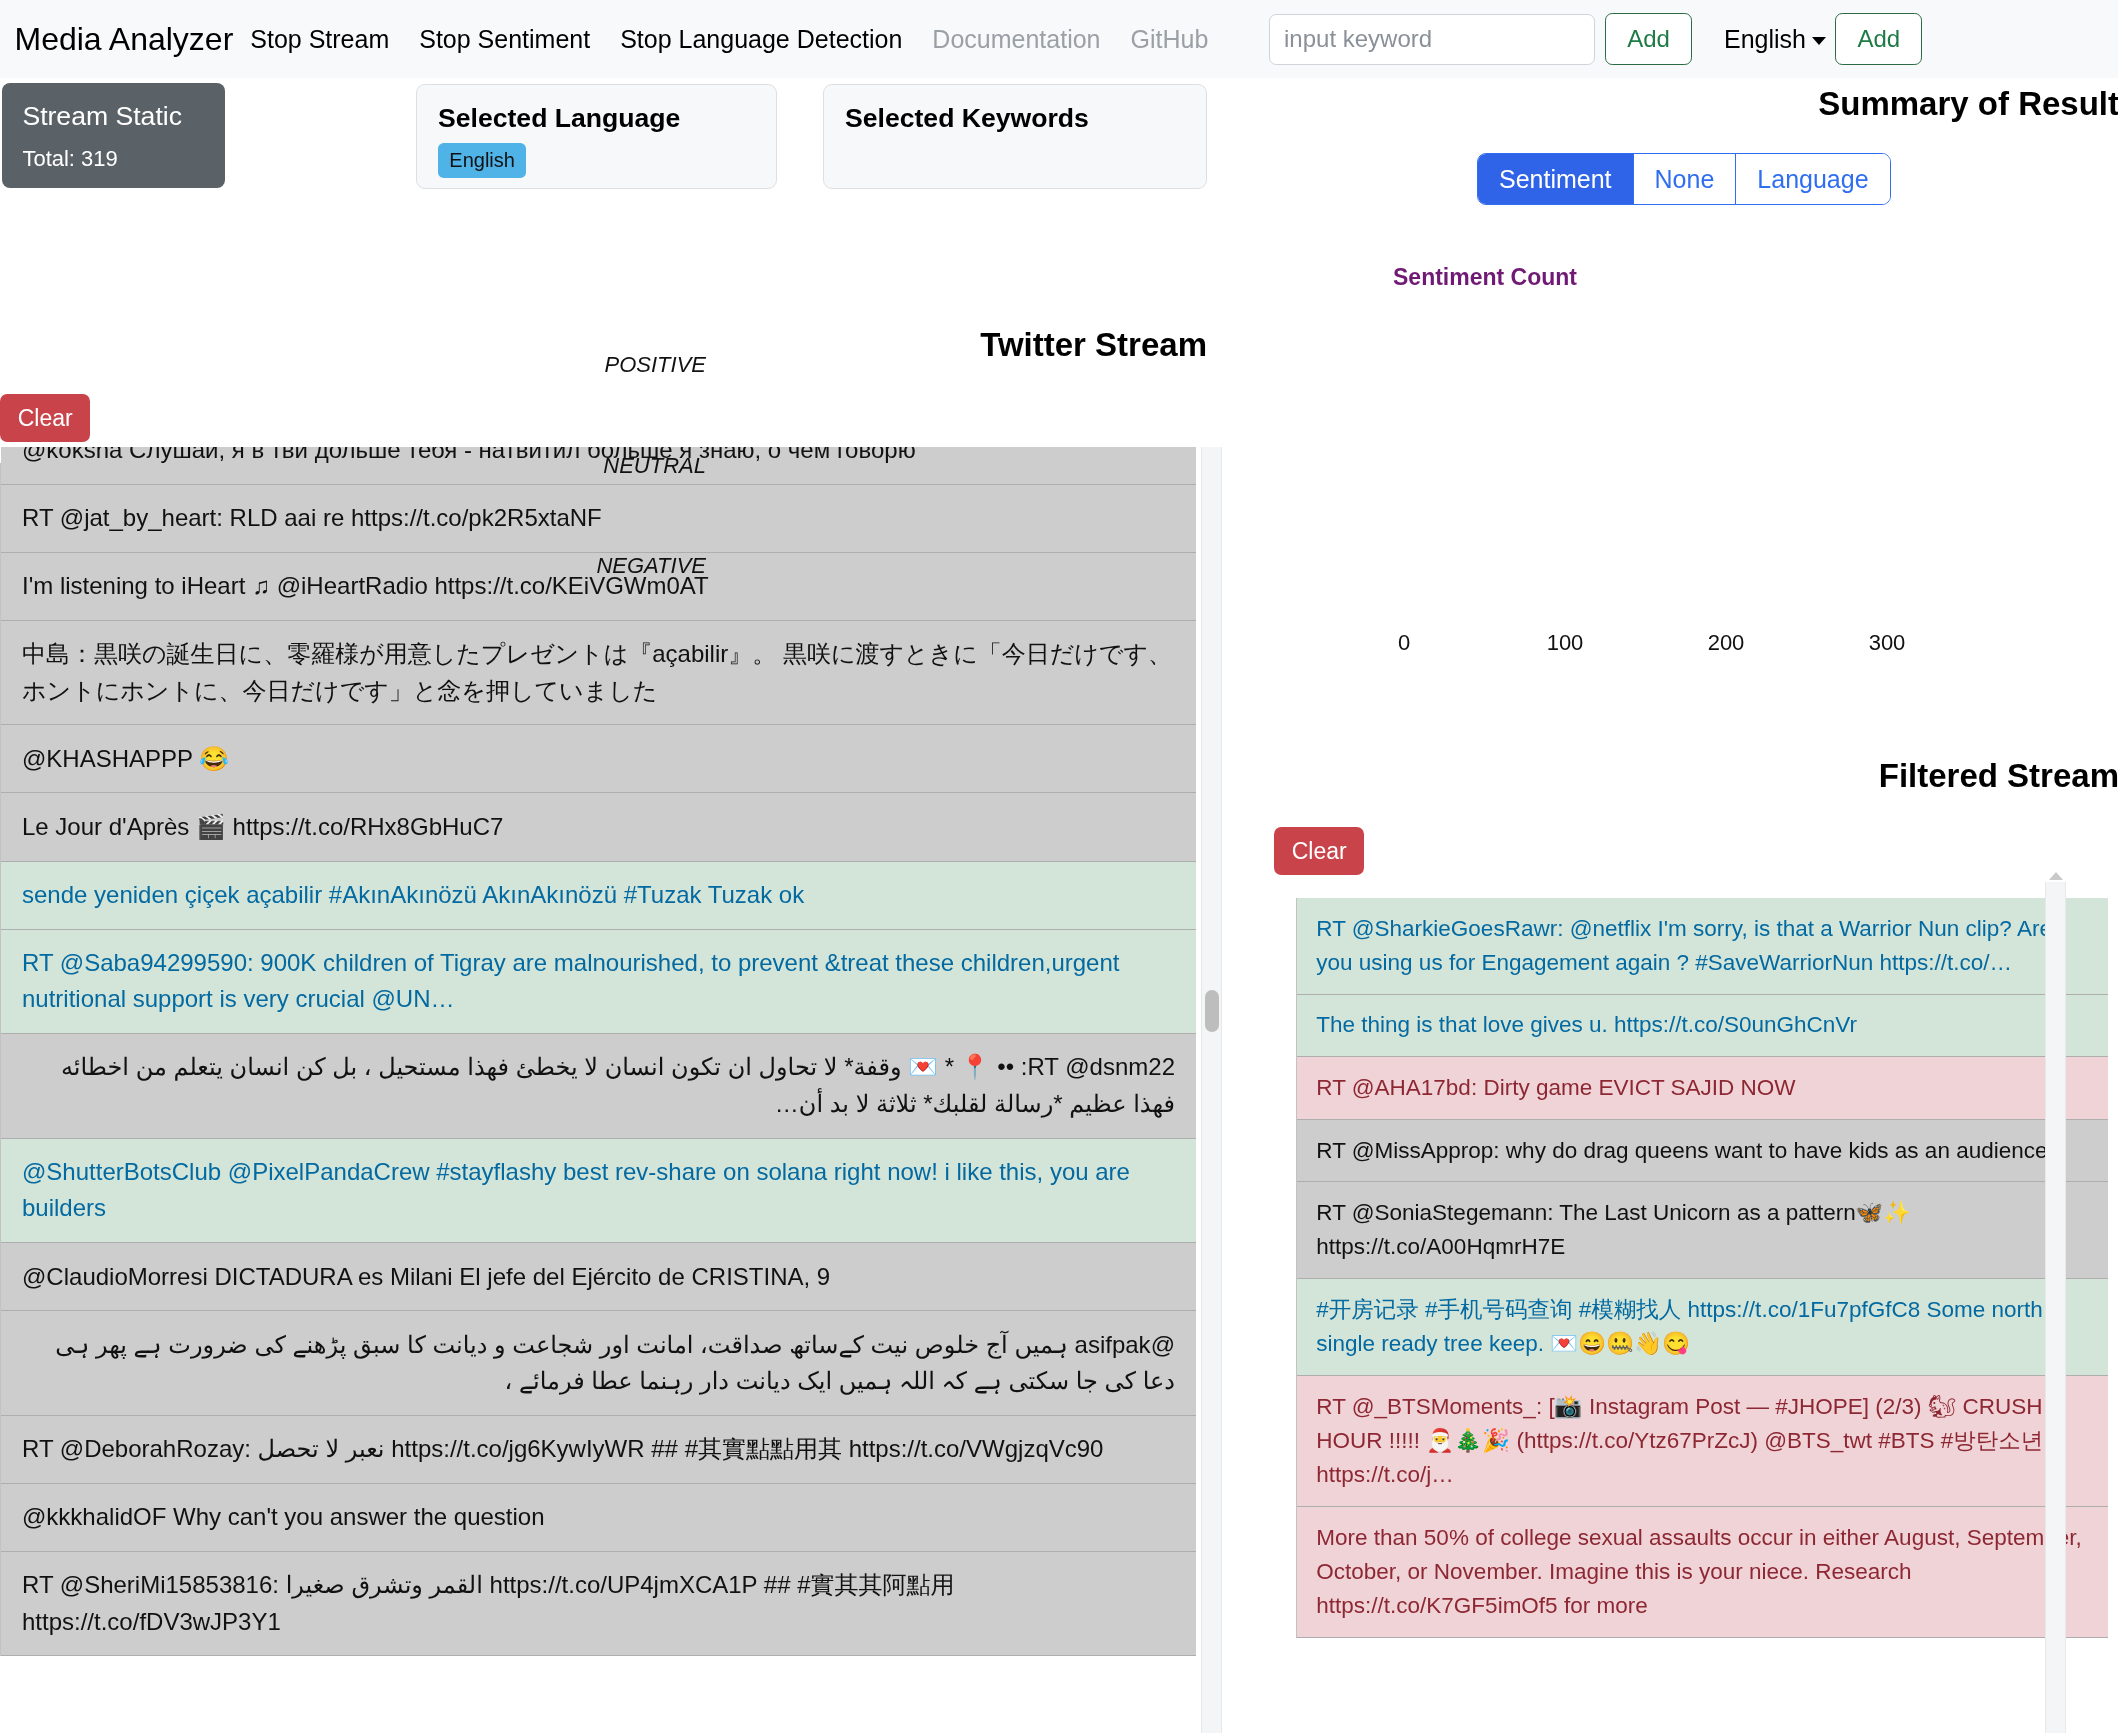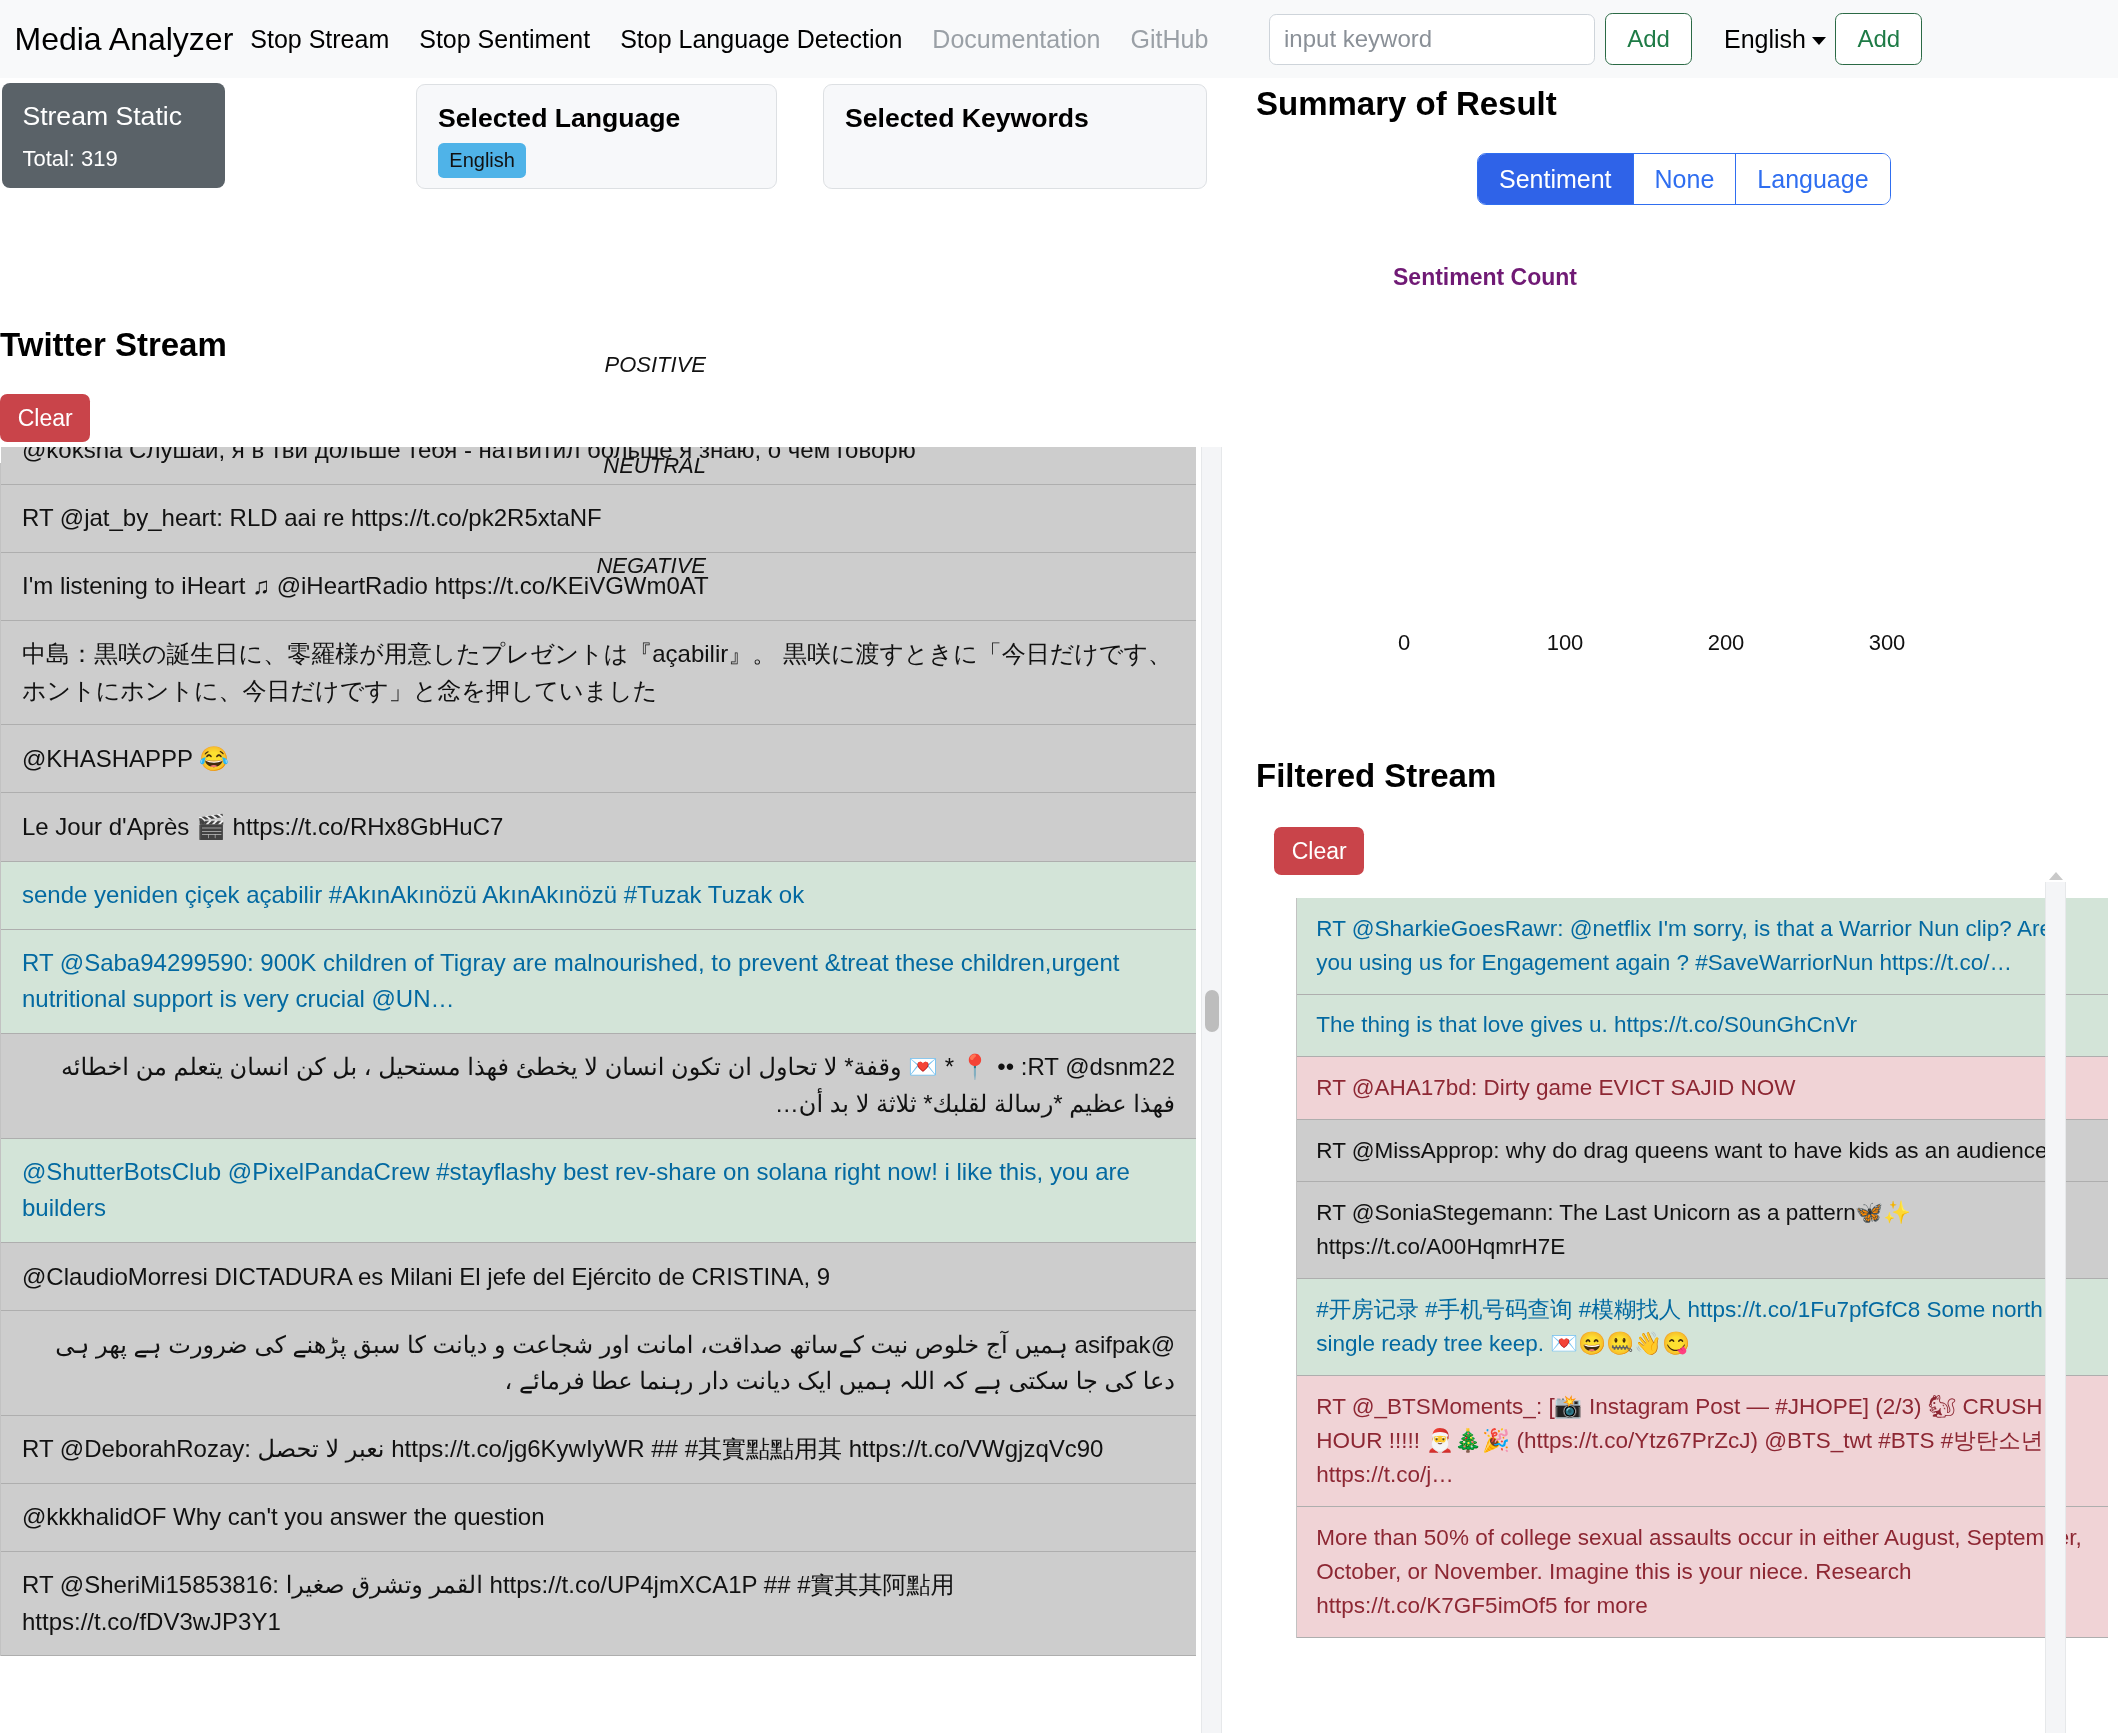--- a/index.html
+++ b/index.html
@@ -95,21 +95,21 @@
     font-size: 20px;
     border-radius: 5.6px;
     padding: 5.6px 11.3px;
     margin: 9.7px 0 0 21px;
   }
 
   
   .section-title {
     position: absolute;
     font-size: 33px; font-weight: bold; color: #000;
-    text-align: left;
+    text-align: right;
   }
   #title-twitter { left: 0; top: 326px; width: 1207px; }
   #title-summary { left: 1256px; top: 85px; width: 863px; }
   #title-filtered { left: 1256px; top: 757px; width: 863px; }
 
   
   .btn-clear {
     position: absolute;
     background: #c9444a;
     color: #fff;

